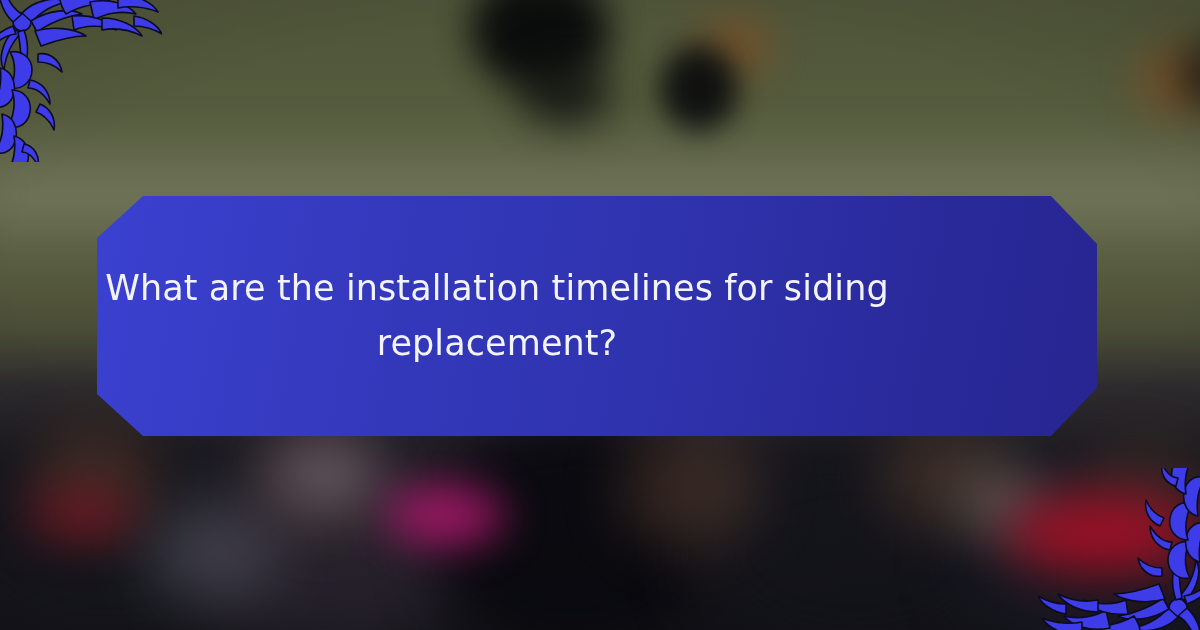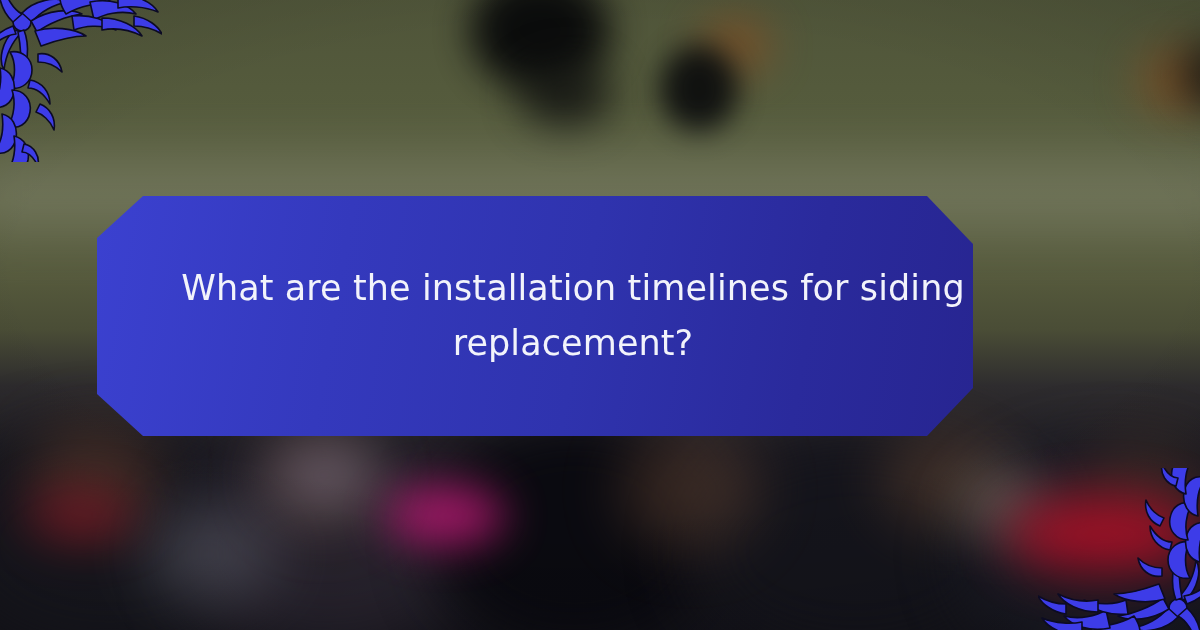--- a/index.html
+++ b/index.html
@@ -101,36 +101,36 @@
   .ornament.bottom-right {
     right: -6px; bottom: -6px;
     transform: rotate(180deg);
   }
 
   
   .banner {
     position: absolute;
     left: 97px;
     top: 196px;
-    width: 876px;
+    width: 1000px;
     height: 240px;
     background: linear-gradient(100deg, #3b41d0 0%, #3439bd 28%, #2f33ae 55%, #2a2a9c 80%, #272591 100%);
     clip-path: polygon(
       46px 0,
       calc(100% - 46px) 0,
       100% 48px,
       100% calc(100% - 48px),
       calc(100% - 46px) 100%,
       46px 100%,
       0 calc(100% - 42px),
       0 42px
     );
     display: flex;
     align-items: center;
-    justify-content: flex-end;
+    justify-content: flex-start;
   }
 
   .banner-title {
     margin: 0;
     width: 800px;
     text-align: center;
     color: #f2f3fb;
     font-family: "DejaVu Sans", sans-serif;
     font-size: 35px;
     font-weight: 400;

